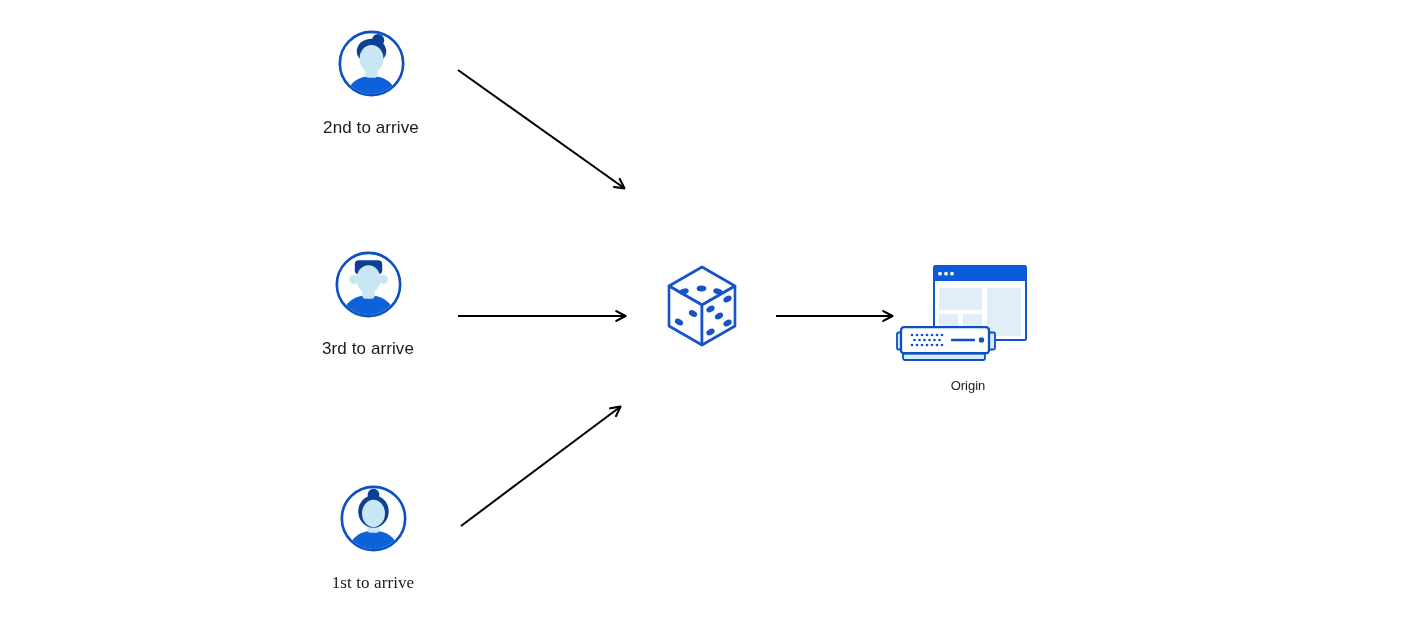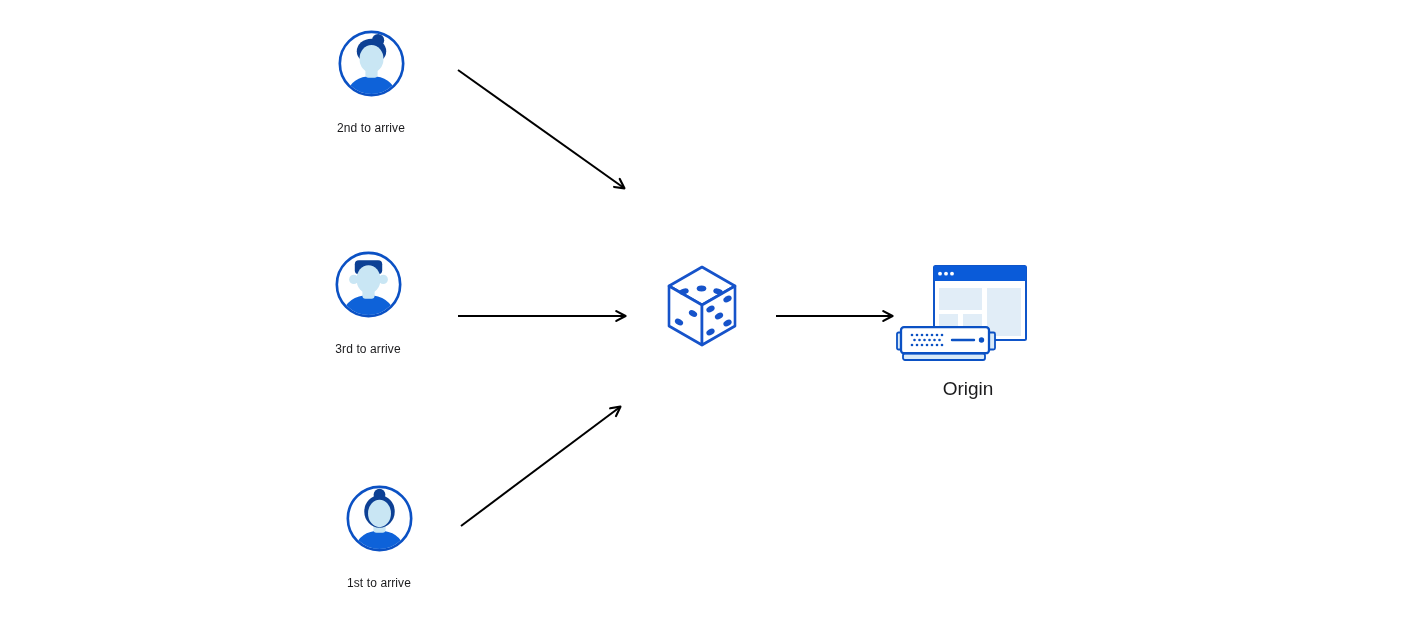--- a/index.html
+++ b/index.html
@@ -22,33 +22,33 @@
     font-family:"Liberation Sans", sans-serif;
   }
   .node{
     position:absolute;
     display:flex;
     flex-direction:column;
     align-items:center;
   }
   .node .label{
     margin-top:21px;
-    font-size:12px;
+    font-size:17px;
     line-height:20px;
     color:var(--ink);
     letter-spacing:.1px;
     white-space:nowrap;
   }
   .arrow-layer{position:absolute;left:0;top:0;width:1405px;height:633px;}
   .origin-group{position:absolute;left:890px;top:260px;width:156px;height:150px;}
   .origin-window{position:absolute;left:43px;top:5px;}
   .origin-server{position:absolute;left:6px;top:66px;}
   .origin-label{
     position:absolute;left:0;top:118px;width:156px;
-    text-align:center;font-size:19px;color:var(--ink);
+    text-align:center;font-size:13px;color:var(--ink);
   }
   .dice-wrap{position:absolute;left:667px;top:265px;}
 </style>
 </head>
 <body>
 
 <div class="canvas">
 
   <svg class="arrow-layer" width="1405" height="633" viewBox="0 0 1405 633" aria-hidden="true">
     <defs>
@@ -94,21 +94,21 @@
         <circle cx="18.5" cy="28" r="4.6" fill="#C9E6F4"></circle>
         <circle cx="47.5" cy="28" r="4.6" fill="#C9E6F4"></circle>
         <rect x="27" y="30" width="12" height="17" rx="3" fill="#C9E6F4"></rect>
         <rect x="19.5" y="9" width="27" height="14" rx="4" fill="#0D4094"></rect>
         <ellipse cx="33" cy="28" rx="11.8" ry="14" fill="#C9E6F4"></ellipse>
       </g>
     </svg>
     <div class="label">3rd to arrive</div>
   </div>
 
-  <div class="node" style="left:294px;top:485px;width:170px;">
+  <div class="node" style="left:288px;top:485px;width:170px;font-family:Liberation Serif, serif;">
     <svg width="67" height="67" viewBox="0 0 66 66">
       <defs>
           <clipPath id="cC">
             <circle cx="33" cy="33" r="30"></circle>
           </clipPath>
         </defs>
       <circle cx="33" cy="33" r="31.2" fill="#fff" stroke="#0B51C4" stroke-width="2.6"></circle>
       <g clip-path="url(#cC)">
         <path d="M7 66 Q12 45 33 45 Q54 45 59 66 Z" fill="#0E62D9"></path>
         <rect x="27" y="30" width="12" height="17" rx="3" fill="#C9E6F4"></rect>

